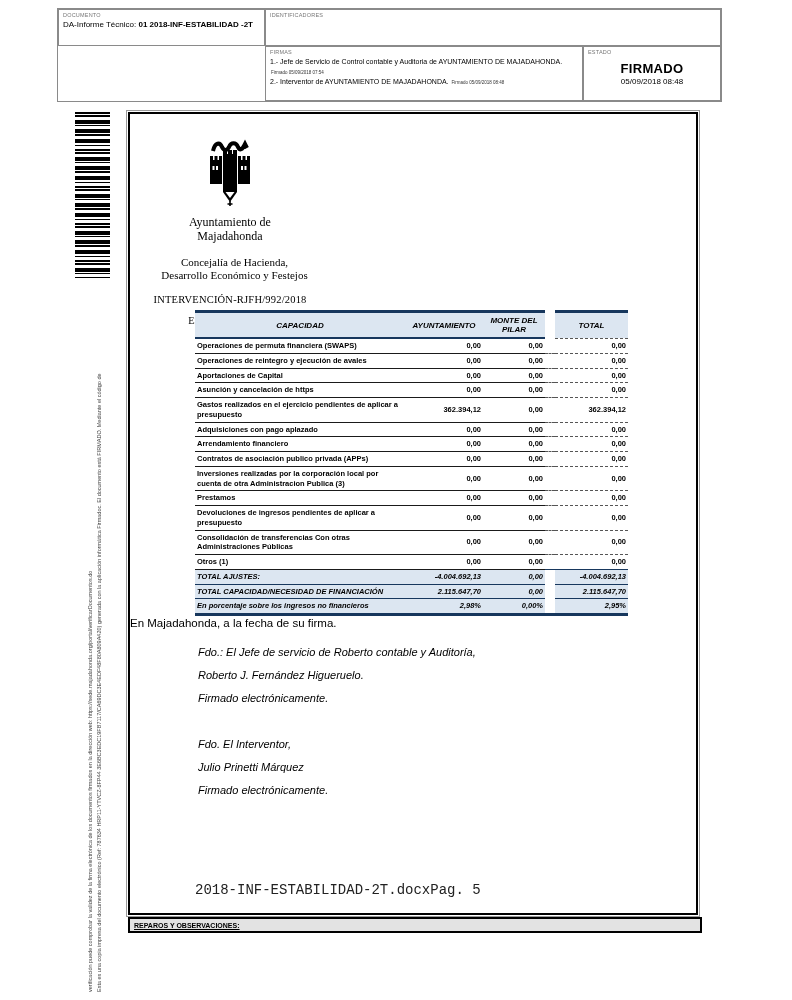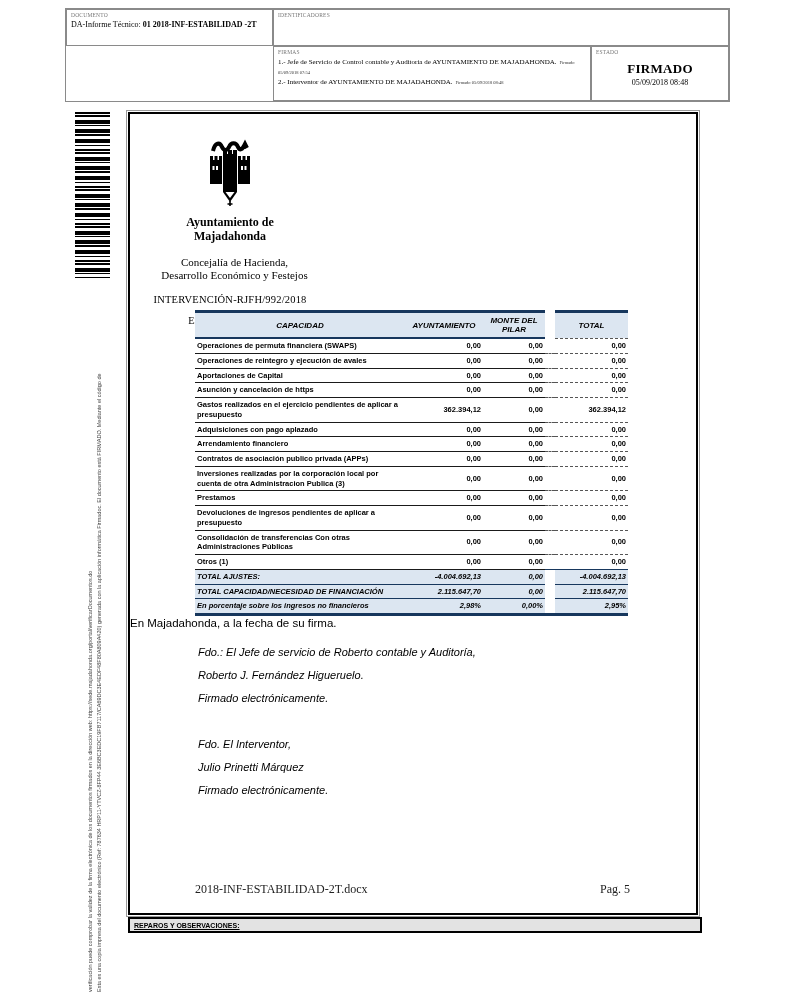--- a/index.html
+++ b/index.html
@@ -1,22 +1,22 @@
 <!DOCTYPE html>
 <html><head>
 <meta charset="utf-8">
 <style>
   html,body{margin:0;padding:0;background:#fff;}
   body{width:792px;height:1000px;position:relative;font-family:"Liberation Sans",sans-serif;color:#000;overflow:hidden;}
   .page{position:absolute;inset:0;background:#fff;}
 
   
-  .meta{position:absolute;left:65px;top:8px;width:663px;height:92px;display:grid;
+  .meta{position:absolute;left:57px;top:8px;width:663px;height:92px;display:grid;
         grid-template-columns:207px 318px 138px;grid-template-rows:37px 55px;
-        border:1px solid #8a8a8a;font-family:Liberation Serif, serif;}
+        border:1px solid #8a8a8a;}
   .meta .cell{border:1px solid #8a8a8a;padding:2px 4px;overflow:hidden;background:#fff;}
   .c-doc{grid-column:1;grid-row:1;}
   .c-ident{grid-column:2 / span 2;grid-row:1;}
   .c-otros{grid-column:1;grid-row:2;}
   .c-firmas{grid-column:2;grid-row:2;}
   .c-estado{grid-column:3;grid-row:2;text-align:center;}
   .lbl{font-size:5.5px;color:#777;letter-spacing:.2px;margin-bottom:2px;}
   .meta .val{font-size:8px;line-height:1.35;}
   .meta b{font-weight:bold;}
   .code-big{font-size:11px;font-weight:bold;letter-spacing:.3px;}
@@ -38,21 +38,21 @@
          transform:rotate(-90deg);transform-origin:0 0;
          font-size:5.5px;line-height:9px;color:#444;white-space:nowrap;overflow:hidden;}
 
   
   .mainbox{position:absolute;left:128px;top:112px;width:566px;height:799px;
            border:2px solid #000;outline:1px solid #9a9a9a;outline-offset:1px;background:#fff;}
 
   .org-col{position:absolute;left:0;top:24px;width:200px;text-align:center;
            font-family:"Liberation Serif",serif;}
   .org-logo{display:inline-block;width:48px;height:70px;}
-  .org-name{font-size:12px;line-height:1.2;margin-top:3px;font-weight:bold;}
+  .org-name{font-size:12px;line-height:1.2;margin-top:3px;}
   .org-dept{font-size:11px;line-height:1.2;margin-top:12px;padding-left:9px;}
   .org-ref1{font-size:10.5px;margin-top:12px;letter-spacing:.2px;}
   .org-ref2{font-size:10px;margin-top:10px;}
 
   
   .fin-table{position:absolute;left:65px;top:196px;width:433px;border-collapse:collapse;
              font-family:"Liberation Sans",sans-serif;}
   .fin-table th{background:#dce6f1;font-size:8px;font-style:italic;font-weight:bold;
                 text-align:center;padding:3px 2px;border-top:3px solid #17375d;border-bottom:2px solid #17375d;}
   .fin-table th.h-gap{background:#fff;border:none;}
@@ -66,21 +66,21 @@
   tbody.t-totals td.c-gap{background:#fff;border-bottom:none;}
   tbody.t-totals tr:first-child td{border-top:1.5px solid #17375d;}
   tbody.t-totals tr:last-child td{border-bottom:3px solid #17375d;}
 
   
   .place-line{position:absolute;left:0;top:503px;width:100%;text-align:left;font-size:11.5px;}
   .sig{position:absolute;left:68px;font-size:11px;font-style:italic;line-height:23px;}
   .sig-1{top:527px;}
   .sig-2{top:619px;}
   .box-footer{position:absolute;left:65px;top:768px;width:435px;display:flex;
-              justify-content:space-between;font-family:Liberation Serif, serif;font-size:12px;color:#222;}
+              justify-content:flex-start;font-family:Liberation Mono, monospace;font-size:14px;color:#222;}
 
   
   .reparos{position:absolute;left:128px;top:917px;width:566px;height:12px;background:#e3e3e3;
            border:2px solid #000;display:flex;align-items:center;padding-left:4px;}
   .reparos span{font-size:7px;font-weight:bold;text-decoration:underline;}
 </style>
 </head>
 <body>
 
 <div class="page">

